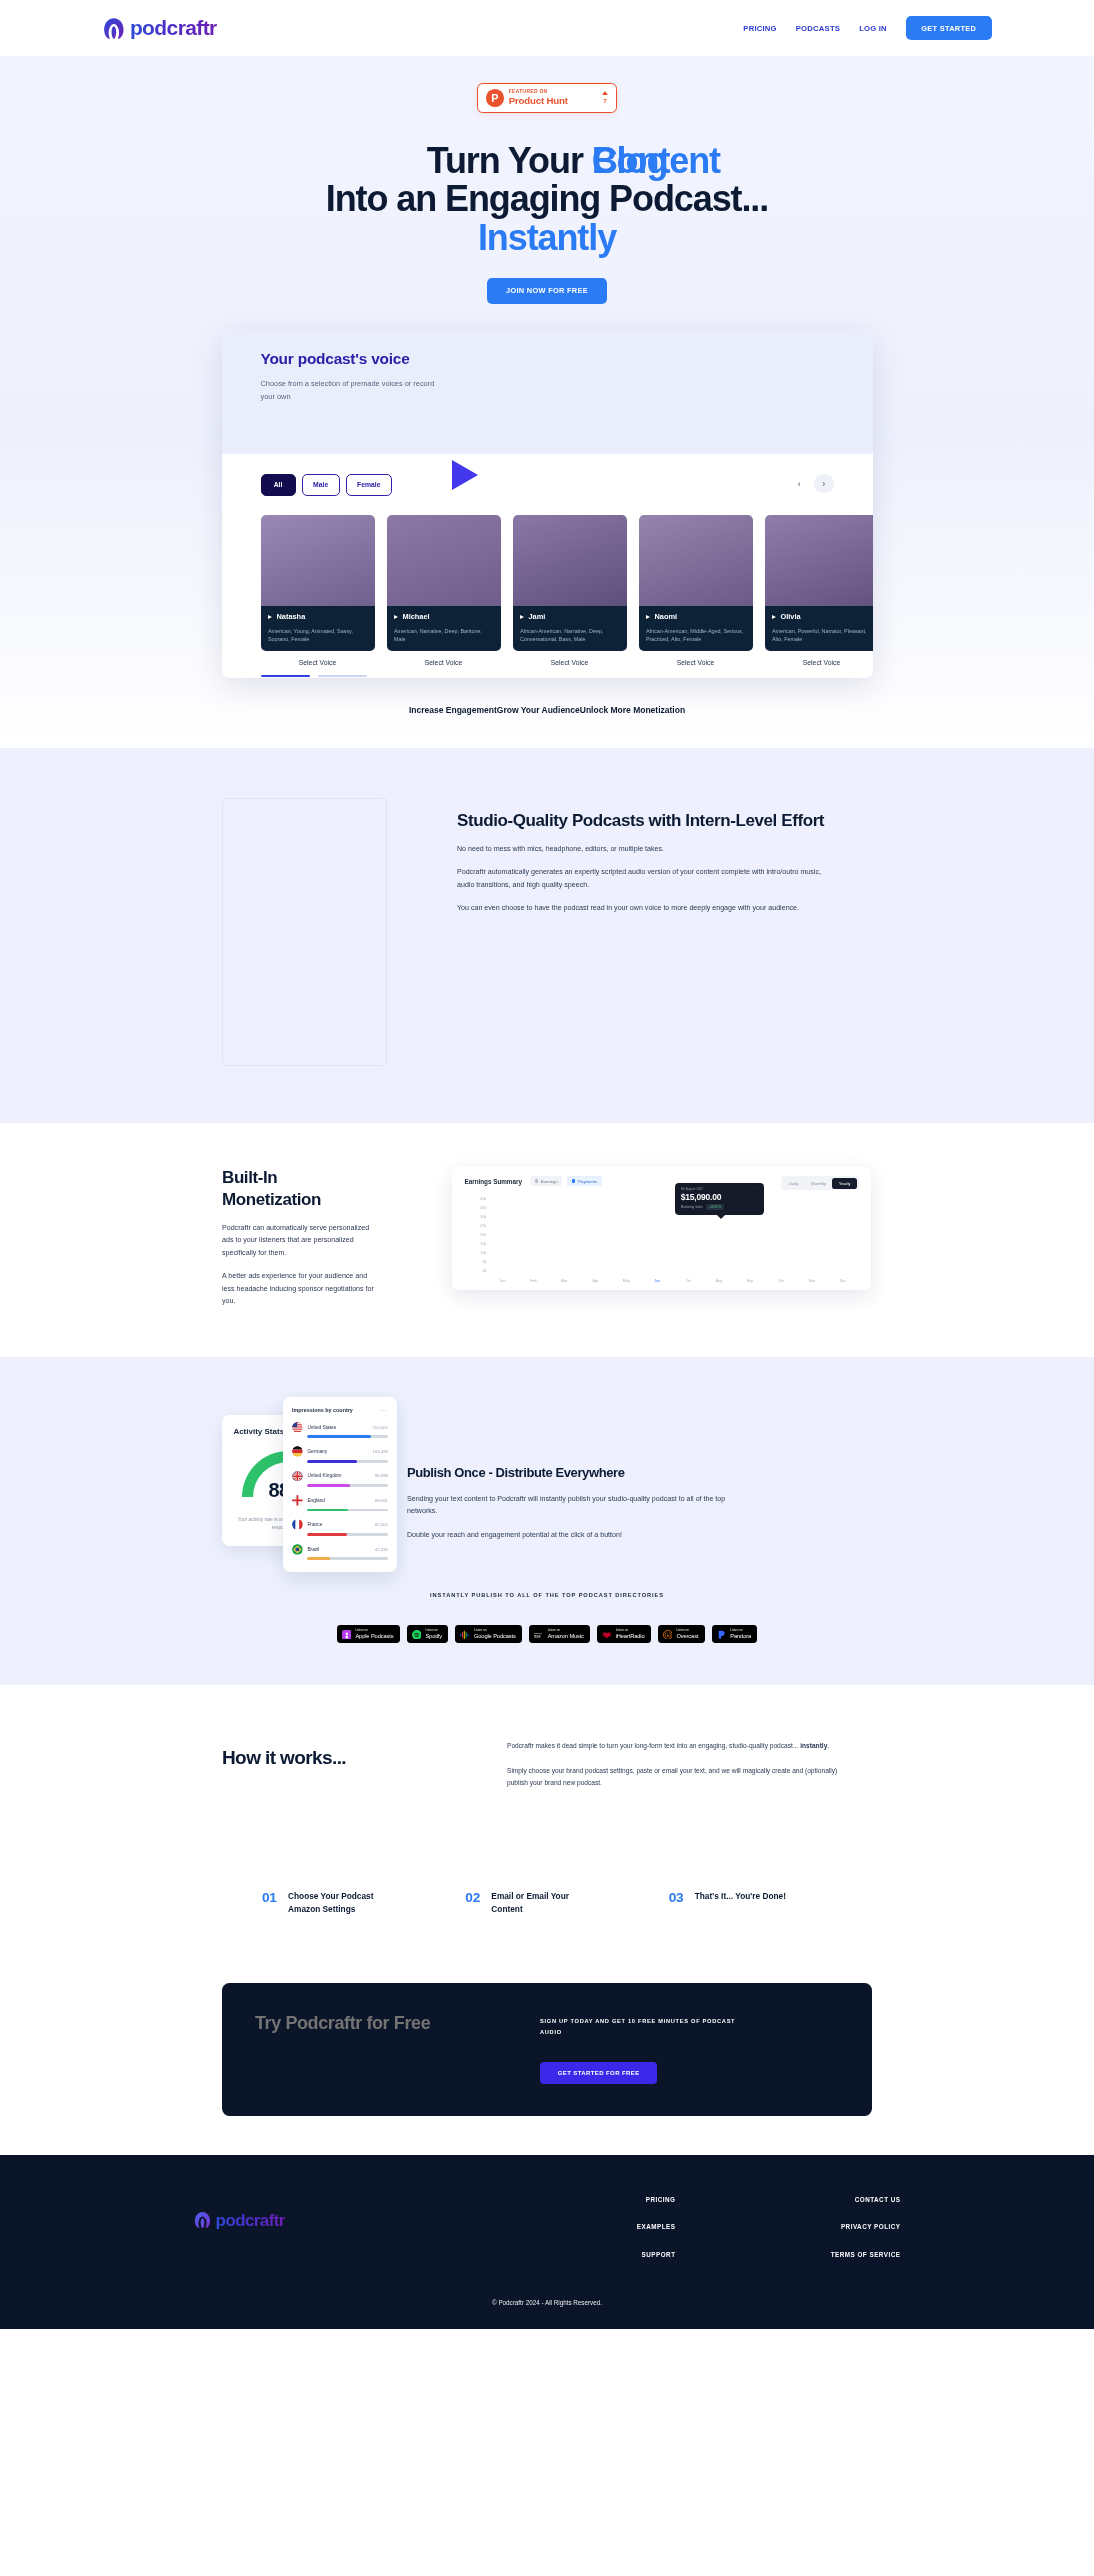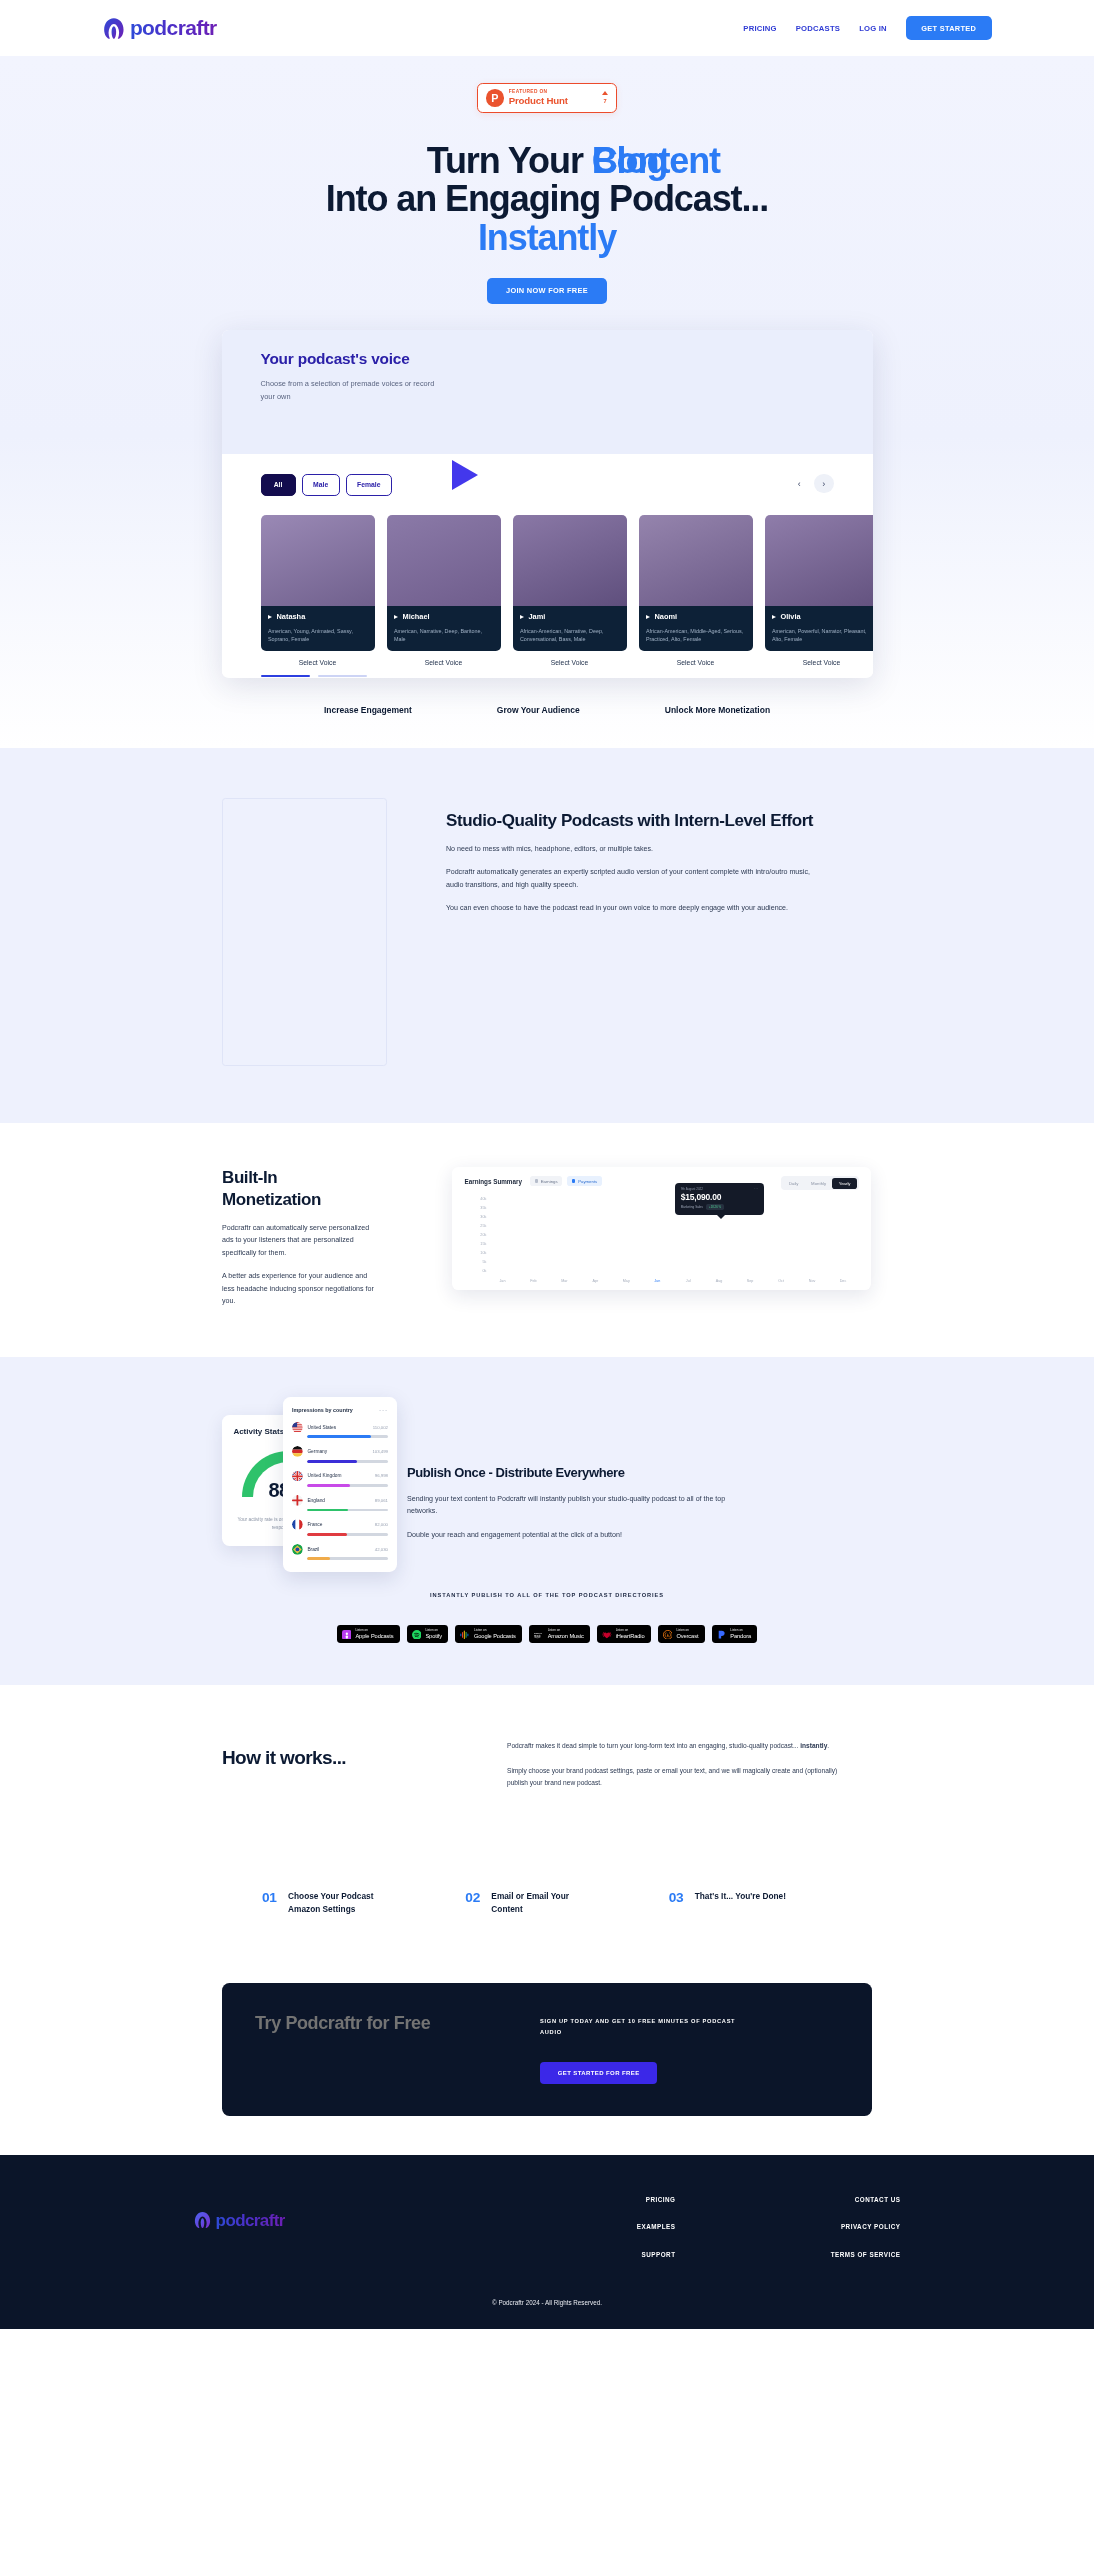--- a/index.html
+++ b/index.html
@@ -62,26 +62,26 @@
   .voice-img{height:91px;border-radius:5.1px 5.1px 0 0;position:relative;overflow:hidden;}
   .voice-meta{background:#0d2137;border-radius:0 0 5.1px 5.1px;padding:6.3px 7.4px 8px;}
   .voice-name{font-size:7.4px;font-weight:600;color:#fff;display:flex;align-items:center;gap:4.6px;}
   .voice-name .tri{width:0;height:0;border-left:4.6px solid #fff;border-top:2.8px solid transparent;border-bottom:2.8px solid transparent;}
   .voice-tags{margin-top:5.1px;font-size:5.4px;line-height:1.55;color:#9fb0c4;}
   .voice-select{text-align:center;margin-top:8px;font-size:6.8px;color:#22324d;cursor:pointer;}
   .vc-underline{display:flex;gap:8px;margin-top:9px;}
   .vc-underline i{display:block;width:49px;height:1.7px;background:#2d3fe0;border-radius:1.1px;}
   .vc-underline i:nth-child(2){background:#cdd4f5;}
 
-  .hero-feats{display:flex;justify-content:center;gap:85px;margin-top:27px;padding-bottom:33px;}
+  .hero-feats{display:flex;justify-content:center;margin-top:27px;padding-bottom:33px;}
   .hero-feat{font-size:8.5px;font-weight:600;color:#0c1a33;}
 
   
   .sec-studio{background:#eef1fd;padding:50px 0 57px;}
-  .two-col{display:flex;align-items:flex-start;gap:5px;}
+  .two-col{display:flex;align-items:flex-start;gap:16px;}
   .studio-ph{width:165px;height:268px;border:0.6px solid #dfe4f7;border-radius:3.4px;flex:0 0 auto;background:#eef1fd;}
   .studio-txt{margin-left:54px;width:376px;padding-top:12.5px;}
   .h2{font-size:17px;line-height:1.28;font-weight:700;letter-spacing:-0.4px;color:#0c1a33;}
   .p{margin-top:10.8px;font-size:7.1px;line-height:1.78;color:#2c3952;}
 
   
   .sec-money{background:#fff;padding:44px 0 49px;}
   .money-row{display:flex;align-items:flex-start;}
   .money-txt{width:157px;flex:0 0 auto;}
   .money-txt .h2{font-size:17px;line-height:1.3;}

